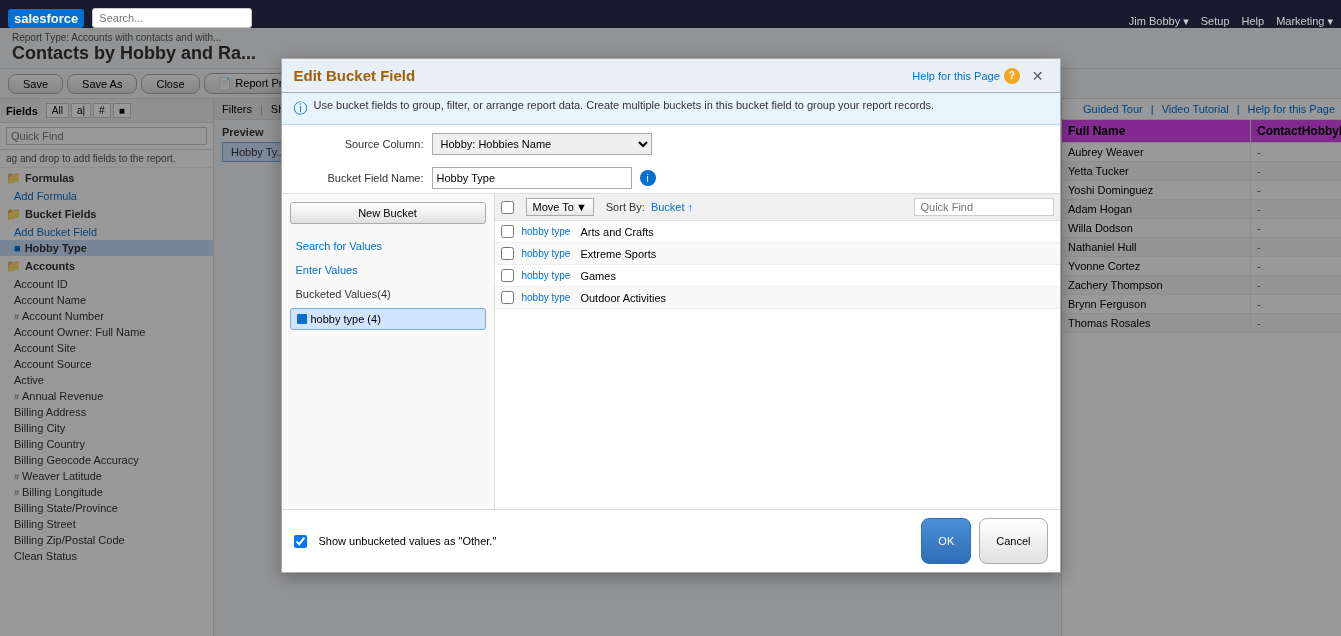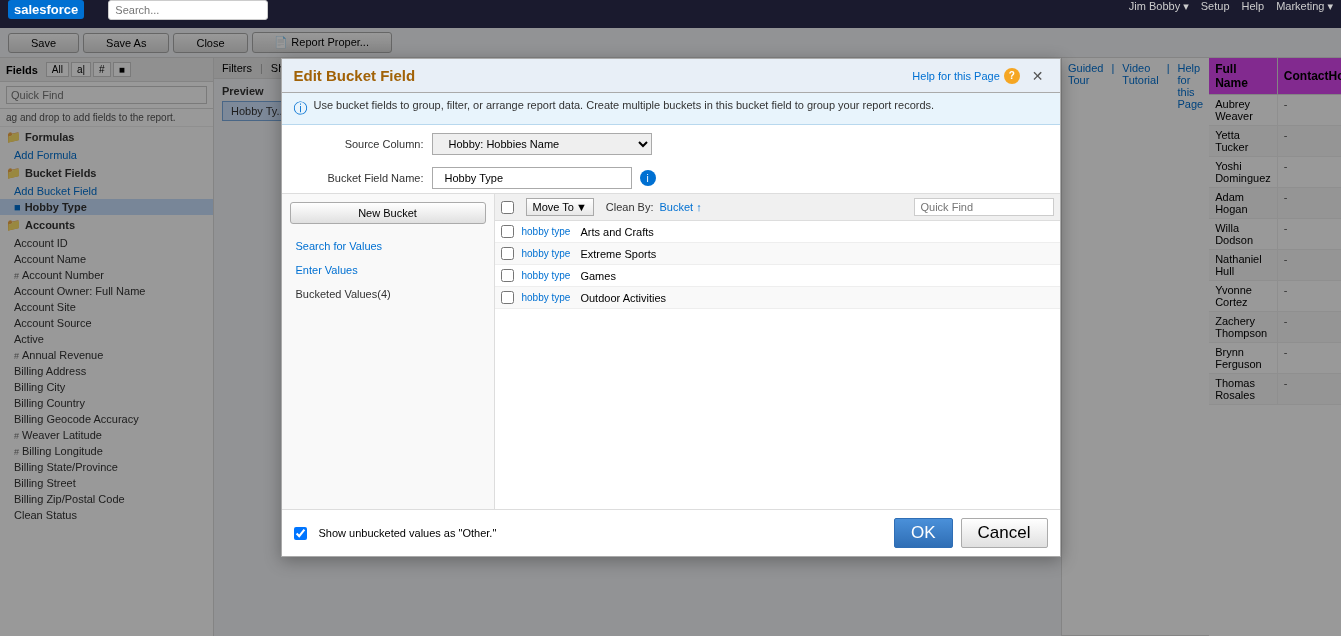--- a/index.html
+++ b/index.html
@@ -3,23 +3,23 @@
   <meta charset="utf-8">
   <style>
     * { box-sizing: border-box; margin: 0; padding: 0; }
     body { font-family: Arial, sans-serif; font-size: 12px; background: #f4f6f9; overflow: hidden; }
 
     
     .top-nav {
       background: #1a1a2e;
       height: 28px;
       display: flex;
-      align-items: flex-start;
+      align-items: flex-end;
       padding: 0 8px;
-      gap: 24px;
+      gap: 8px;
       position: relative;
     }
     .top-nav .logo {
       color: #fff;
       font-weight: bold;
       font-size: 13px;
       background: #0070d2;
       padding: 2px 6px;
       border-radius: 3px;
     }
@@ -66,25 +66,25 @@
     
     .toolbar {
       display: flex;
       align-items: center;
       gap: 4px;
       padding: 4px 8px;
       background: #f4f6f9;
       border-bottom: 1px solid #ddd;
     }
     .toolbar button {
-      padding: 3px 22px;
+      padding: 3px 14px;
       font-size: 11px;
       border: 1px solid #ababab;
       background: linear-gradient(to bottom, #fff, #e0e0e0);
-      border-radius: 3px;
+      border-radius: 8px;
       cursor: pointer;
     }
 
     
     .main-body {
       display: flex;
       flex: 1;
       overflow: hidden;
     }
 
@@ -209,21 +209,21 @@
       font-size: 11px;
       color: #555;
     }
 
     
     .right-panel {
       width: 280px;
       background: #fff;
       border-left: 1px solid #ddd;
       display: flex;
-      flex-direction: row;
+      flex-direction: column;
       font-size: 11px;
     }
     .right-panel-top {
       padding: 4px 6px;
       display: flex;
       justify-content: flex-end;
       gap: 8px;
       border-bottom: 1px solid #ddd;
       font-size: 11px;
       color: #0070d2;
@@ -332,21 +332,21 @@
     }
     .modal-form-row label {
       text-align: right;
       width: 130px;
       font-size: 11px;
       color: #333;
     }
     .modal-form-row select,
     .modal-form-row input[type="text"] {
       font-size: 11px;
-      padding: 2px 12px;
+      padding: 2px 4px;
       border: 1px solid #aaa;
       height: 22px;
     }
     .modal-form-row select { width: 220px; }
     .modal-form-row input[type="text"] { width: 200px; }
     .modal-form-row .info-btn {
       display: inline-flex;
       align-items: center;
       justify-content: center;
       width: 16px;
@@ -487,25 +487,25 @@
       gap: 8px;
     }
     .modal-footer input[type="checkbox"] { margin-right: 4px; }
     .modal-footer label { font-size: 11px; }
     .modal-footer-buttons {
       margin-left: auto;
       display: flex;
       gap: 8px;
     }
     .modal-footer-buttons button {
-      padding: 4px 16px;
-      font-size: 17px;
+      padding: 16px 16px;
+      font-size: 11px;
       border: 1px solid #ababab;
       background: linear-gradient(to bottom, #fff, #e0e0e0);
-      border-radius: 2px;
+      border-radius: 8px;
       cursor: pointer;
     }
     .modal-footer-buttons button.primary {
       background: linear-gradient(to bottom, #4a90d9, #2f6eb5);
       color: #fff;
       border-color: #2f6eb5;
     }
   </style>
 </head>
 <body>
@@ -516,20 +516,24 @@
   <div class="nav-links">
     <span>Jim Bobby ▾</span>
     <span>Setup</span>
     <span>Help</span>
     <span>Marketing ▾</span>
   </div>
 </div>
 
 <div class="page-container">
 
+  <div class="page-header">
+    <div class="report-type">Report Type: Accounts with contacts and with...</div>
+    <div class="page-title">Contacts by Hobby and Ra...</div>
+  </div>
 
   <div class="toolbar">
     <button>Save</button>
     <button>Save As</button>
     <button>Close</button>
     <button>📄 <span>Report Proper...</span></button>
   </div>
 
   <div class="main-body">
 
@@ -700,31 +704,35 @@
         <span class="info-btn">i</span>
       </div>
 
       <div class="modal-bucket-body">
 
         <div class="bucket-left-panel">
           <button class="new-bucket-btn">New Bucket</button>
           <div class="bucket-left-option">Search for Values</div>
           <div class="bucket-left-option">Enter Values</div>
           <div class="bucket-left-label">Bucketed Values(4)</div>
+          <div class="bucket-item">
+            <span class="bullet"></span>
+            <span>hobby type (4)</span>
+          </div>
         </div>
 
         <div class="bucket-right-panel">
 
           <div class="bucket-table-header">
             <input type="checkbox" style="">
             <div class="move-to-select">
               <span>Move To</span>
               <span>▼</span>
             </div>
-            <span class="sort-by-label">Clean By:</span>
+            <span class="sort-by-label">Sort By:</span>
             <span class="sort-by-value">Bucket ↑</span>
             <div class="bucket-quick-find">
               <input type="text" placeholder="Quick Find" style="">
             </div>
           </div>
 
           <div class="bucket-values-area">
             <div class="bucket-value-row">
               <input type="checkbox" style="">
               <span class="bucket-type-badge">hobby type</span>

